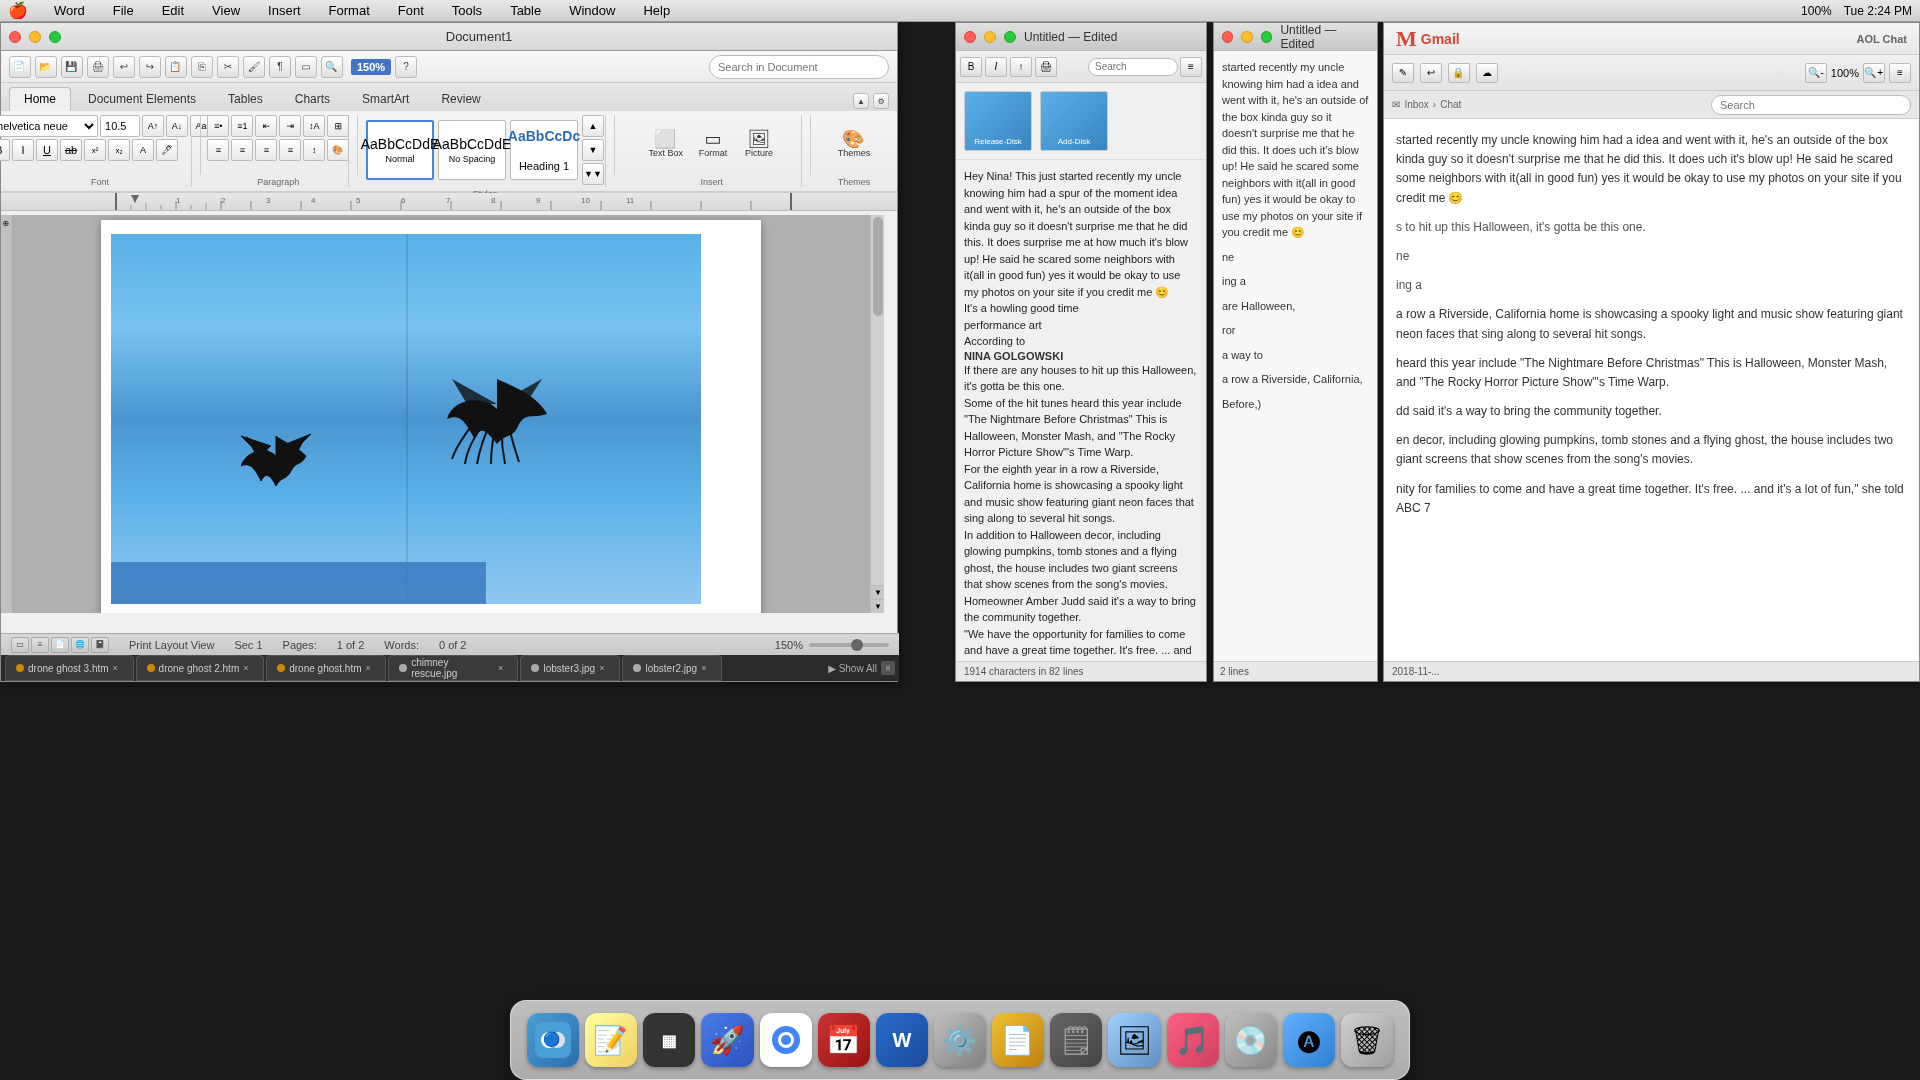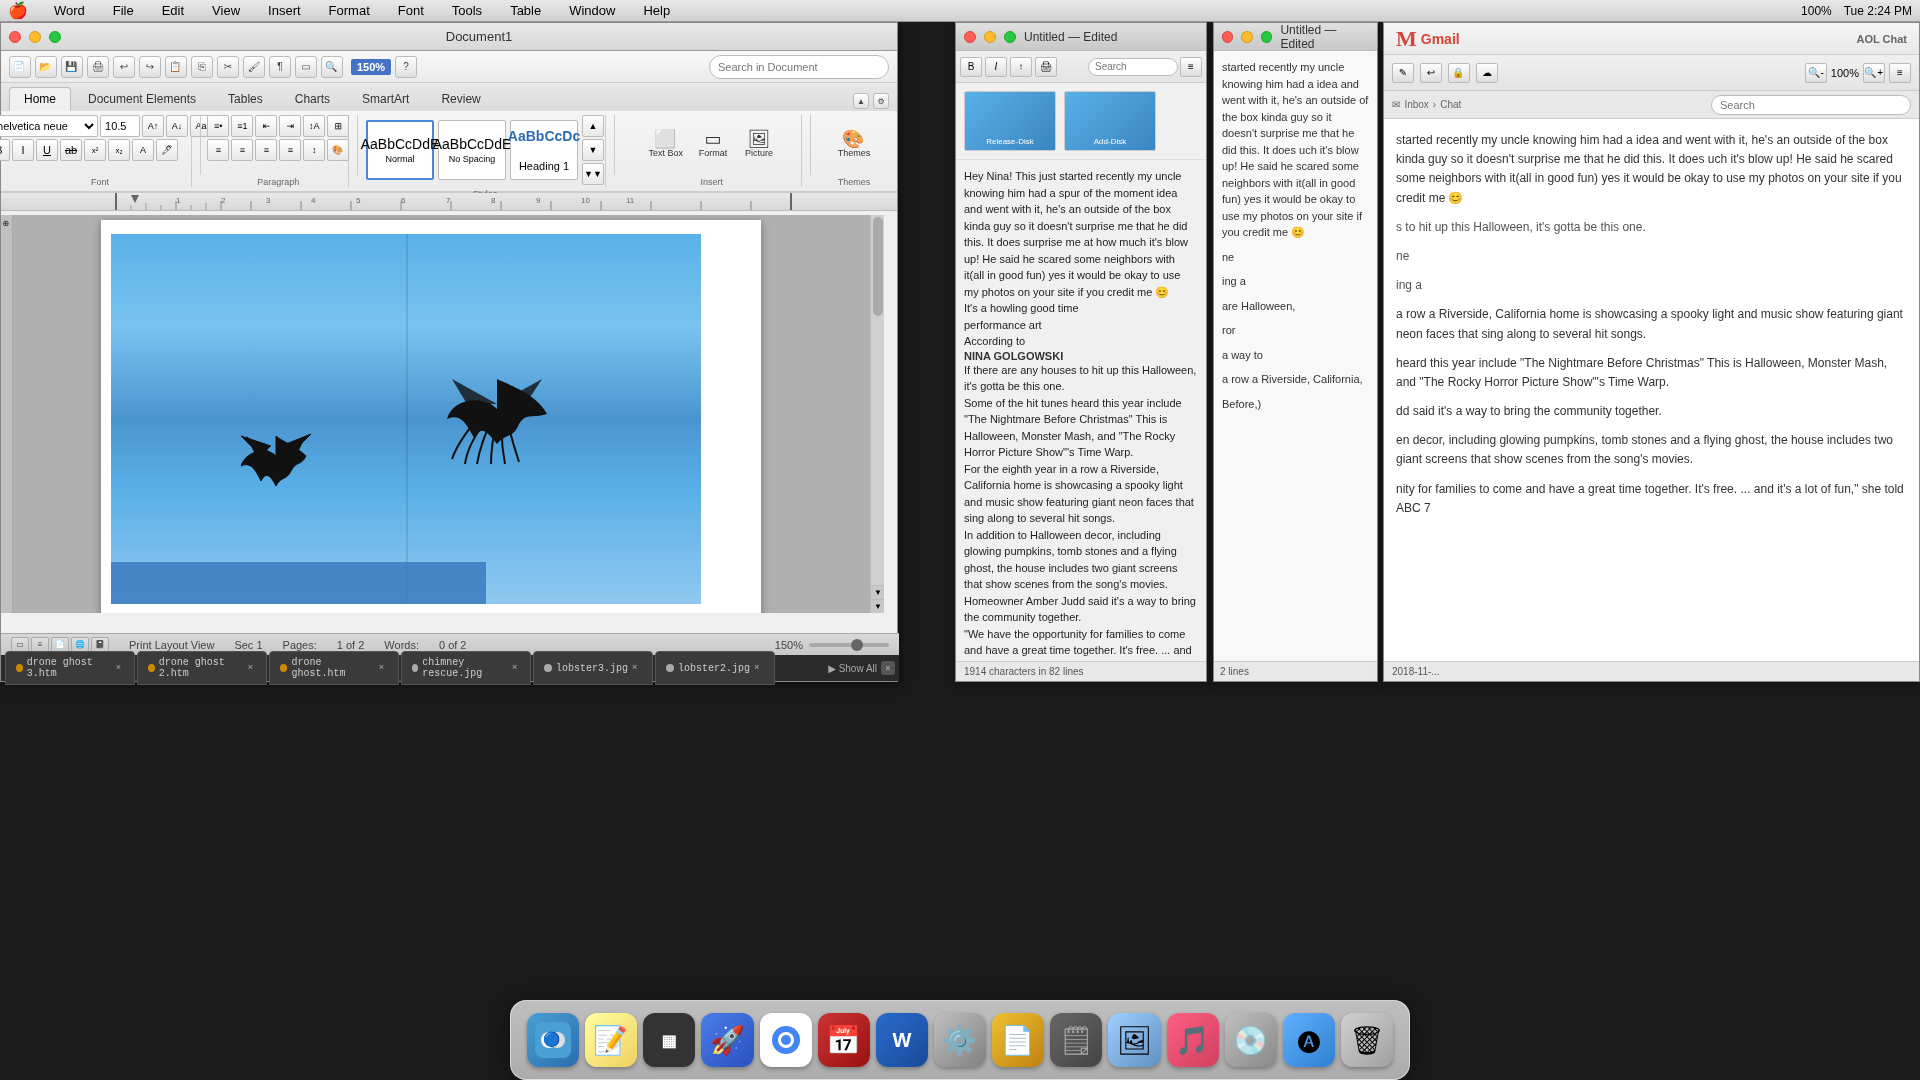--- a/index.html
+++ b/index.html
@@ -132,23 +132,23 @@
     
     .view-buttons { display: flex; gap: 2px; }
     .view-btn { width: 18px; height: 16px; background: linear-gradient(to bottom, #e0e0e0, #c8c8c8); border: 1px solid #aaa; border-radius: 2px; cursor: pointer; display: flex; align-items: center; justify-content: center; font-size: 8px; }
 
     
     .doc-tabs {
       position: absolute; bottom: 0; left: 0; width: 898px; height: 26px;
       background: #2a2a2a; display: flex; align-items: center; padding: 0 4px; gap: 2px;
     }
     .doc-tab {
-      height: 34px; background: #3a3a3a; border: 1px solid #555; border-radius: 4px 4px 0 0;
+      height: 26px; background: #3a3a3a; border: 1px solid #555; border-radius: 4px 4px 0 0;
       padding: 0 10px; font-size: 10px; color: #ccc; display: flex; align-items: center;
-      gap: 4px; cursor: pointer; max-width: 130px; min-width: 100px; font-family: Liberation Mono, monospace;
+      gap: 4px; cursor: pointer; max-width: 130px; min-width: 100px;
     }
     .doc-tab-close { width: 10px; height: 10px; color: #aaa; font-size: 9px; cursor: pointer; }
     .doc-tabs-right { margin-left: auto; display: flex; align-items: center; gap: 4px; }
 
     
     .right-panel {
       position: absolute; top: 22px; left: 960px; width: 260px; height: 720px;
       background: #f0f0f0; border: 1px solid #888; box-shadow: 2px 2px 8px rgba(0,0,0,0.4);
     }
     .right-panel-title {
@@ -224,21 +224,21 @@
     
     .word-top-area {
       background: linear-gradient(to bottom, #e8e8e8, #d8d8d8);
     }
 
     
     .apple-logo { font-size: 16px; margin-right: 4px; }
     .menu-app-name { font-weight: normal; font-size: 13px; }
 
     .sidebar-thumbnail {
-      width: 92px; height: 60px; background: linear-gradient(135deg, #5ab0e8, #3a85c0);
+      width: 68px; height: 60px; background: linear-gradient(135deg, #5ab0e8, #3a85c0);
       border: 1px solid #ccc; border-radius: 2px; cursor: pointer;
       display: flex; align-items: center; font-size: 8px; color: #fff;
       text-align: center; overflow: hidden;
     }
 
     
     .thumbnails-row {
       display: flex; gap: 8px; padding: 8px; border-bottom: 1px solid #ddd;
     }
   </style>

